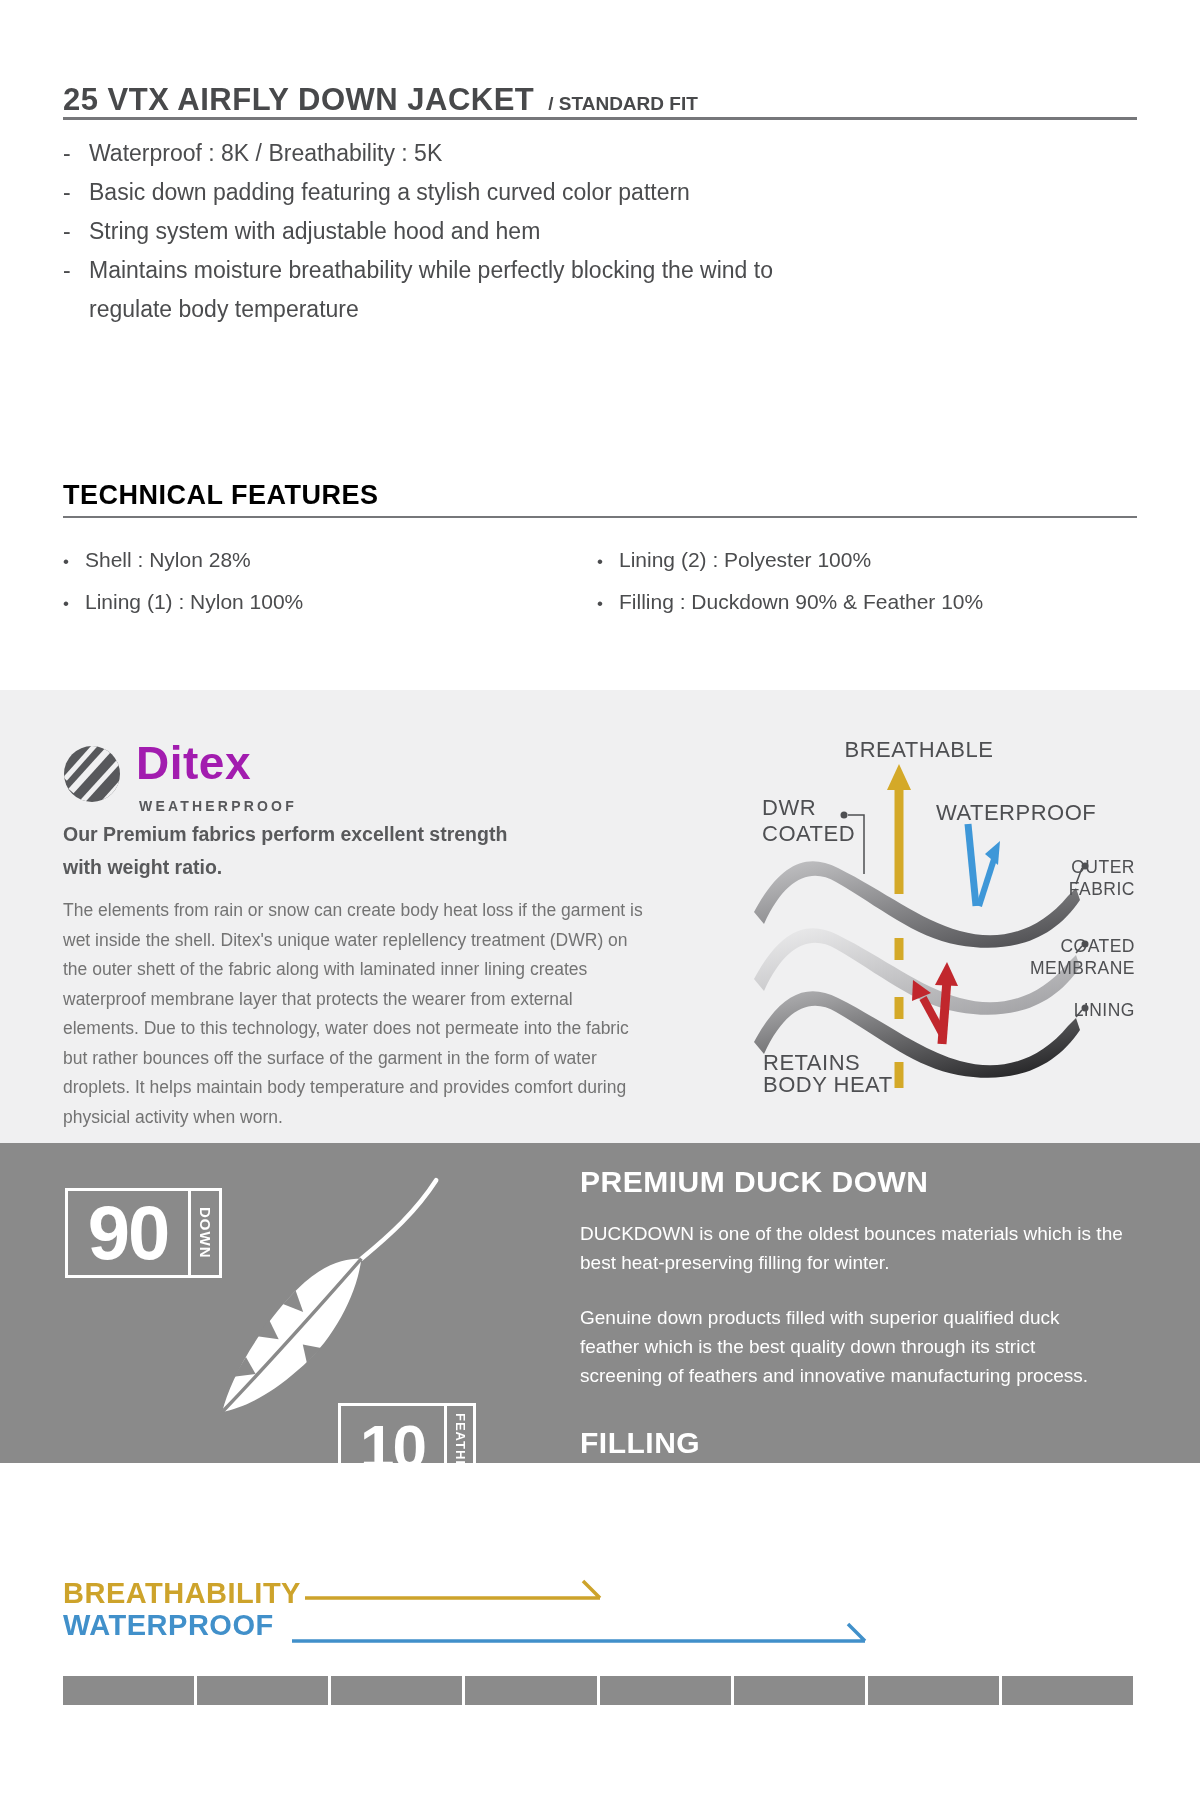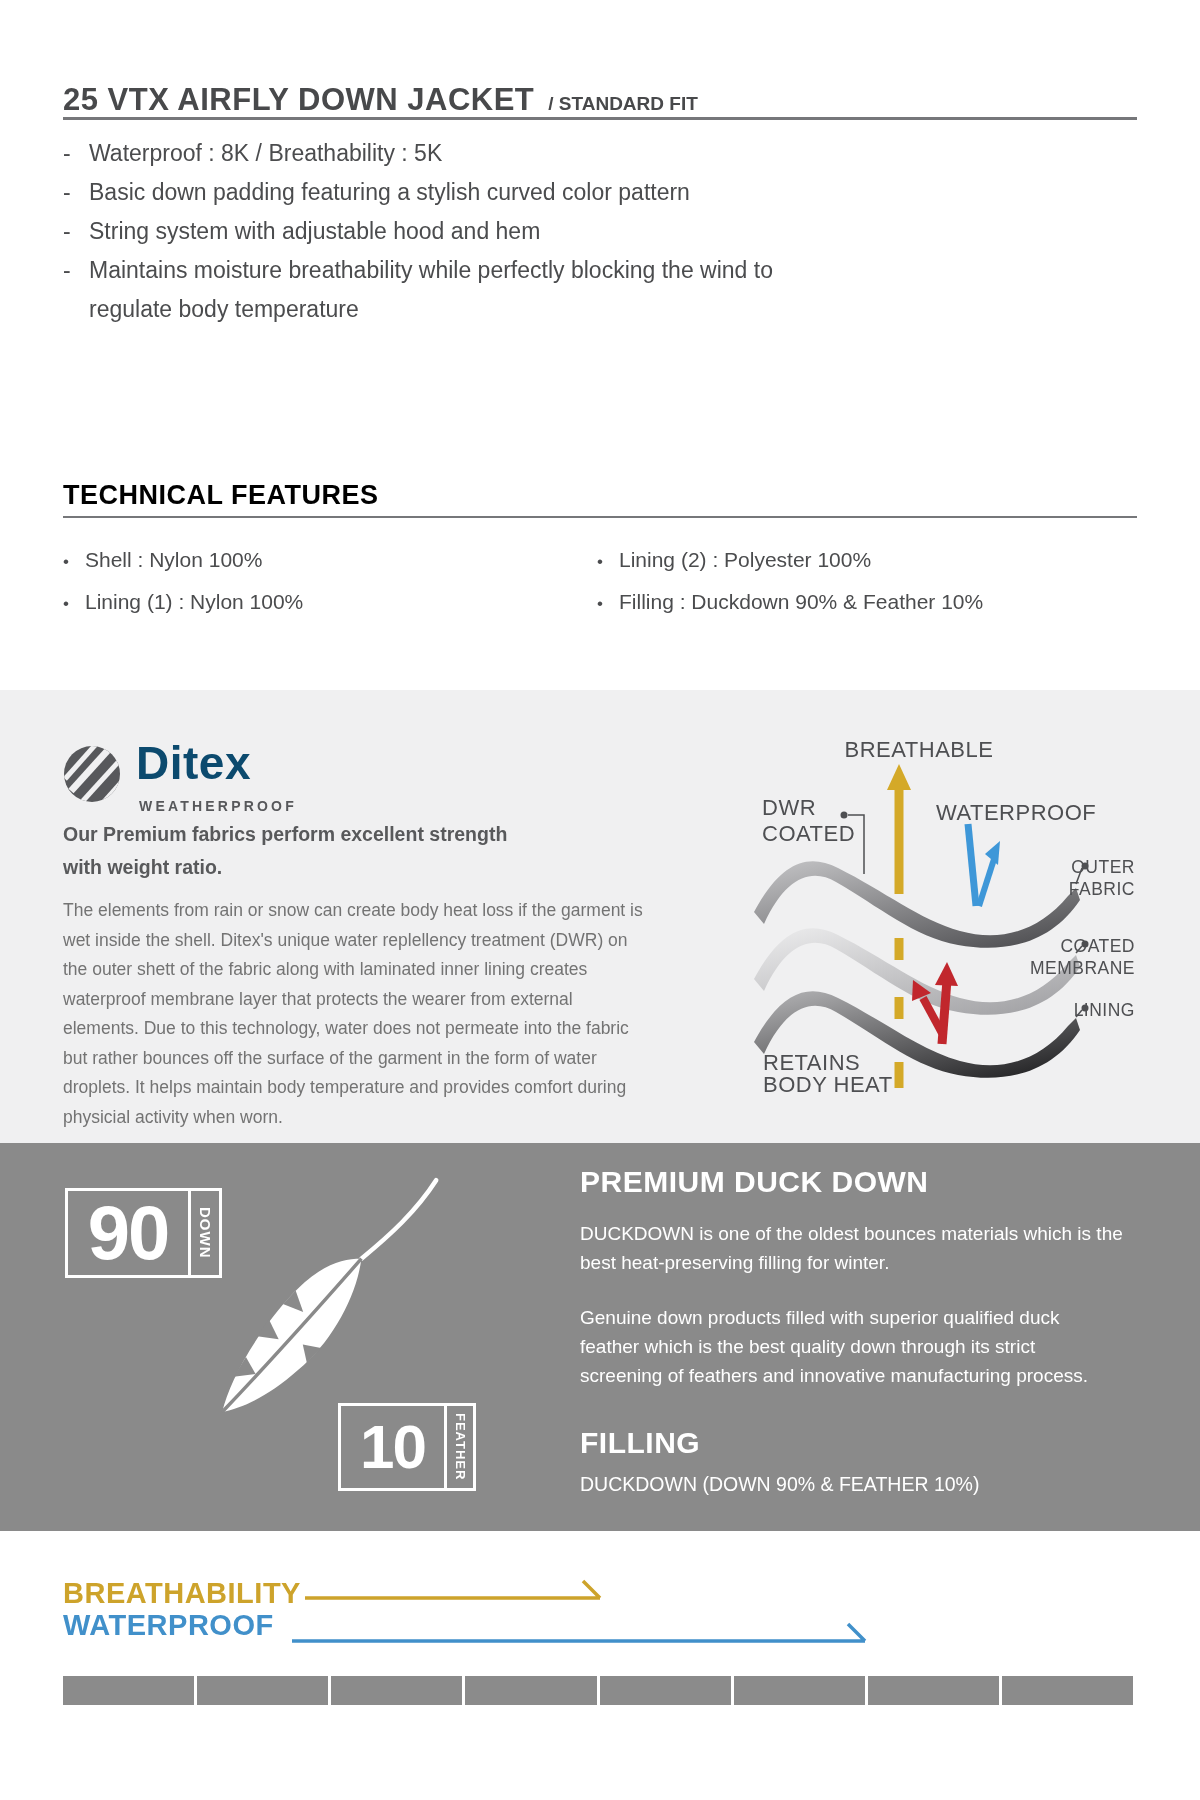--- a/index.html
+++ b/index.html
@@ -24,38 +24,38 @@
   .bullet .dash{width:26px;flex:none}
 
   .tech-heading{left:63px;top:480px;font-size:27px;font-weight:700;letter-spacing:.5px;color:#000000}
   .features{left:63px;top:545px;width:1074px;display:grid;grid-template-columns:534px 1fr;row-gap:11px;font-size:21px;line-height:29px;color:#4b4c4e}
   .feature{display:flex;align-items:baseline}
   .feature .dot{font-size:17px;width:22px;flex:none}
 
   
   .band{left:0;top:690px;width:1200px;height:453px;background:var(--band)}
   .ditex-logo{left:63px;top:55px;width:58px;height:58px}
-  .brand{left:136px;top:46px;font-size:46px;font-weight:700;color:#0c4a6e;letter-spacing:.5px}
+  .brand{left:136px;top:46px;font-size:46px;font-weight:700;color:#a21caf;letter-spacing:.5px}
   .brand-sub{left:139px;top:108px;font-size:14px;font-weight:700;letter-spacing:3.2px;color:#57585b}
   .lead{left:63px;top:128px;width:610px;font-size:19.5px;font-weight:700;line-height:33px;color:#58595b}
   .bodytext{left:63px;top:206px;width:660px;font-size:17.5px;line-height:29.5px;color:#737373}
 
   .diagram{left:745px;top:36px;overflow:visible}
   svg text{font-family:"Liberation Sans","DejaVu Sans",sans-serif;fill:#4e4f52}
   .dia-label{font-size:22px;letter-spacing:.5px}
   .dia-small{font-size:17.5px;letter-spacing:.5px}
   .leader{stroke:#4e4f52;stroke-width:1.5;fill:none}
   .c-ygold{fill:var(--dia-gold)}
   .s-blue{stroke:var(--dia-blue)}
   .c-blue{fill:var(--dia-blue)}
   .s-red{stroke:var(--red)}
   .c-red{fill:var(--red)}
 
   
-  .darkband{left:0;top:1143px;width:1200px;height:388px;background:var(--dark)}
+  .darkband{left:0;top:1143px;width:1200px;height:320px;background:var(--dark)}
   .badge{border:3px solid #fff;display:flex;color:#fff}
   .badge-90{left:65px;top:45px;width:157px;height:90px}
   .badge-10{left:338px;top:260px;width:138px;height:88px}
   .badge-num{flex:1;display:flex;align-items:center;justify-content:center;font-weight:700;letter-spacing:-2px;line-height:1}
   .badge-90 .badge-num{font-size:76px}
   .badge-10 .badge-num{font-size:62px}
   .badge-div{width:3px;background:#fff;flex:none}
   .badge-side{flex:none;display:flex;align-items:center;justify-content:center;writing-mode:vertical-rl;font-weight:700}
   .badge-90 .badge-side{width:28px;font-size:15px;letter-spacing:1px}
   .badge-10 .badge-side{width:26px;font-size:13px;letter-spacing:1px}
@@ -109,21 +109,21 @@
 regulate body temperature</span>
     </div>
   </div>
 
   <div class="abs tech-heading">TECHNICAL FEATURES</div>
   <div class="abs rule rule-tech"></div>
 
   <div class="abs features">
     <div class="feature">
       <span class="dot">•</span>
-      <span>Shell : Nylon 100%</span>
+      <span>Shell : Nylon 28%</span>
     </div>
     <div class="feature">
       <span class="dot">•</span>
       <span>Lining (2) : Polyester 100%</span>
     </div>
     <div class="feature">
       <span class="dot">•</span>
       <span>Lining (1) : Nylon 100%</span>
     </div>
     <div class="feature">

